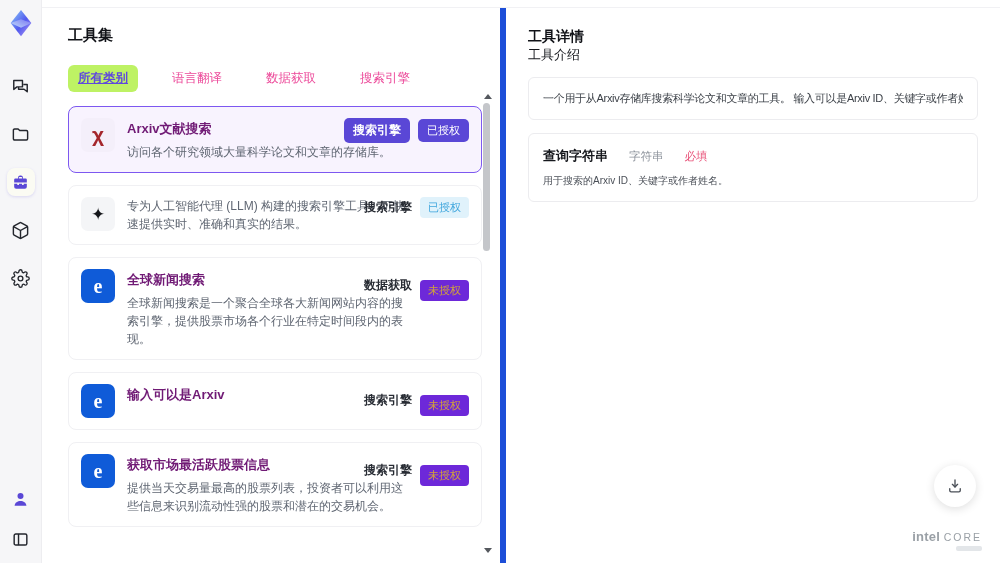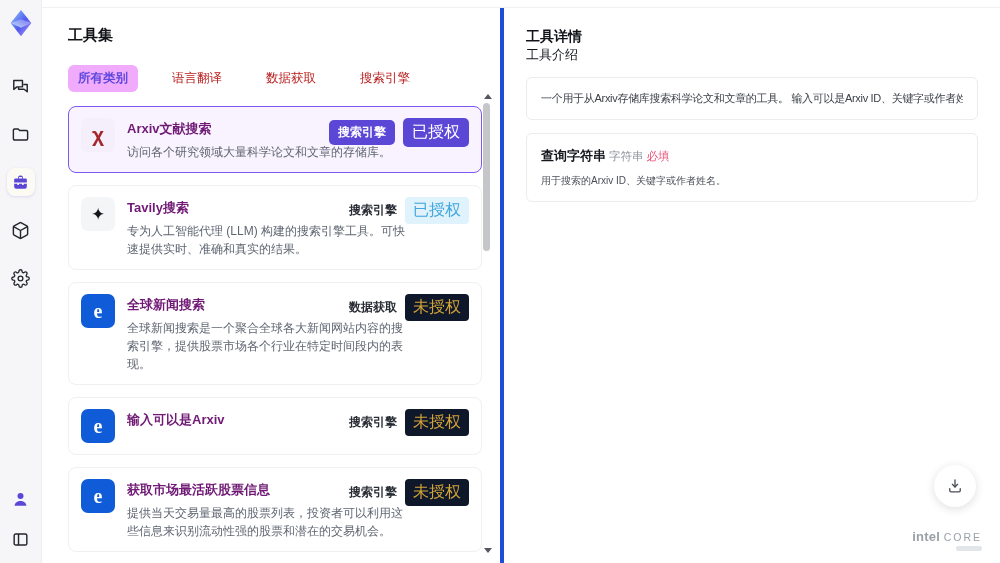--- a/index.html
+++ b/index.html
@@ -18,58 +18,58 @@
   .rail-spacer { flex:1; }
   .rail-bottom { display:flex; flex-direction:column; align-items:center; gap:12px; }
 
   
   .top-line { position:absolute; left:42px; right:0; top:7px; border-top:1px solid #f1f1f4; }
 
   
   .main { position:absolute; left:42px; top:8px; width:458px; bottom:0; padding:18px 0 0 26px; }
   .page-title { font-size:15px; font-weight:bold; color:#111318; }
   .tabs { display:flex; align-items:center; gap:24px; margin-top:20px; }
-  .tab { font-size:12.5px; color:#b91c1c; cursor:pointer; padding:5px 10px; border-radius:6px; }
-  .tab.active { color:#5f49dd; background:#f0abfc; font-weight:bold; }
+  .tab { font-size:12.5px; color:#ec4899; cursor:pointer; padding:5px 10px; border-radius:6px; }
+  .tab.active { color:#5f49dd; background:#bef264; font-weight:bold;text-decoration:underline; }
 
   .tool-list { margin-top:14px; width:414px; display:flex; flex-direction:column; gap:12px; }
   .card { position:relative; display:flex; align-items:flex-start; gap:12px;
     background:#fff; border:1px solid #f0f0f3; border-radius:8px; padding:11px 12px; cursor:pointer; }
   .card.selected { background:#f8f3fe; border:1.5px solid #7d58f0; }
   .tool-icon { width:34px; height:34px; border-radius:7px; flex-shrink:0;
     display:grid; place-items:center; font-size:19px; font-weight:bold; }
   .tool-icon.arxiv   { background:#f4effa; color:#a4262c; font-size:21px; }
   .tool-icon.tavily  { background:#f4f5f7; color:#14161a; font-size:17px; }
   .tool-icon.news-e  { background:#0f5bd8; color:#fff; font-size:20px; font-family:"Liberation Serif",serif; }
   .tool-body { flex:1; min-width:0; }
   .tool-name { font-size:13px; font-weight:bold; color:#701a75; margin:2px 0 5px; }
   .tool-desc { font-size:12px; line-height:1.5; color:#5f6672; max-width:278px; }
   .tool-tags { position:absolute; top:11px; right:12px; display:flex; align-items:center; gap:8px; }
   .cat-label { font-size:12px; color:#272b33; font-weight:bold; }
-  .badge { font-size:16px; padding:3px 8px; border-radius:4px; white-space:nowrap; }
+  .badge { font-size:11px; padding:3px 8px; border-radius:4px; white-space:nowrap; }
   .badge.auth   { background:#e0f2fb; color:#41a7dd; }
-  .badge.unauth { background:#0f172a; color:#d3a437; }
+  .badge.unauth { background:#6d28d9; color:#d3a437;margin-top:11px; }
   .card.selected .cat-label { font-size:12px; color:#fff; background:#5a47d6; padding:4px 9px; border-radius:5px; }
   .card.selected .badge.auth { background:#5a47d6; color:#fff; border-radius:5px; padding:4px 9px; }
 
   
   .vscroll { position:absolute; top:86px; bottom:10px; right:8px; width:10px; }
   .vs-arrow { position:absolute; left:2px; width:0; height:0; border-left:4px solid transparent; border-right:4px solid transparent; }
   .vs-up   { top:0; border-bottom:5px solid #55585e; }
   .vs-down { bottom:0; border-top:5px solid #55585e; }
   .vs-thumb { position:absolute; top:9px; left:1px; width:7px; height:148px; background:#c4c6ca; border-radius:4px; }
 
   
   .detail { position:absolute; left:500px; top:8px; right:0; bottom:0;
-    border-left:4px solid #1d4ed8; padding:20px 22px 8px 22px; }
+    border-left:6px solid #1d4ed8; padding:20px 22px 8px 22px; }
   .detail-title { font-size:14px; font-weight:bold; color:#111318; }
   .section-title { font-size:13px; font-weight:normal; color:#16181d; }
   .info-box { margin-top:13px; border:1px solid #ececef; border-radius:6px; background:#fff; padding:13px 14px; }
   .intro-text { font-size:11px; letter-spacing:-0.3px; color:#3c4148; white-space:nowrap; overflow:hidden; }
-  .param-head { display:flex; align-items:baseline; gap:3px; }
+  .param-head { display:flex; align-items:baseline; gap:21px; }
   .param-name { font-size:13px; font-weight:bold; color:#16181d; }
   .param-type { font-size:11.5px; color:#8d939c; }
   .param-required { font-size:11.5px; color:#e8537a; }
   .param-desc { margin-top:9px; font-size:10px; color:#4a4f57; }
 
   
   .fab { position:absolute; right:24px; bottom:56px; width:42px; height:42px; border-radius:50%;
     background:#fff; box-shadow:0 2px 10px rgba(0,0,0,.13); display:grid; place-items:center; cursor:pointer; }
   .fab svg { width:18px; height:18px; color:#4a4f57; }
   .brand { position:absolute; right:18px; bottom:12px; text-align:right; color:#9aa0a6; }
@@ -164,21 +164,20 @@
           <div class="tool-desc">访问各个研究领域大量科学论文和文章的存储库。</div>
         </div>
         <div class="tool-tags">
           <span class="cat-label">搜索引擎</span>
           <span class="badge auth">已授权</span>
         </div>
       </div>
       <div class="card">
         <div class="tool-icon tavily">✦</div>
         <div class="tool-body">
-          <div class="tool-name">Tavily搜索</div>
           <div class="tool-desc">专为人工智能代理 (LLM) 构建的搜索引擎工具。可快速提供实时、准确和真实的结果。</div>
         </div>
         <div class="tool-tags">
           <span class="cat-label">搜索引擎</span>
           <span class="badge auth">已授权</span>
         </div>
       </div>
       <div class="card">
         <div class="tool-icon news-e">e</div>
         <div class="tool-body">

